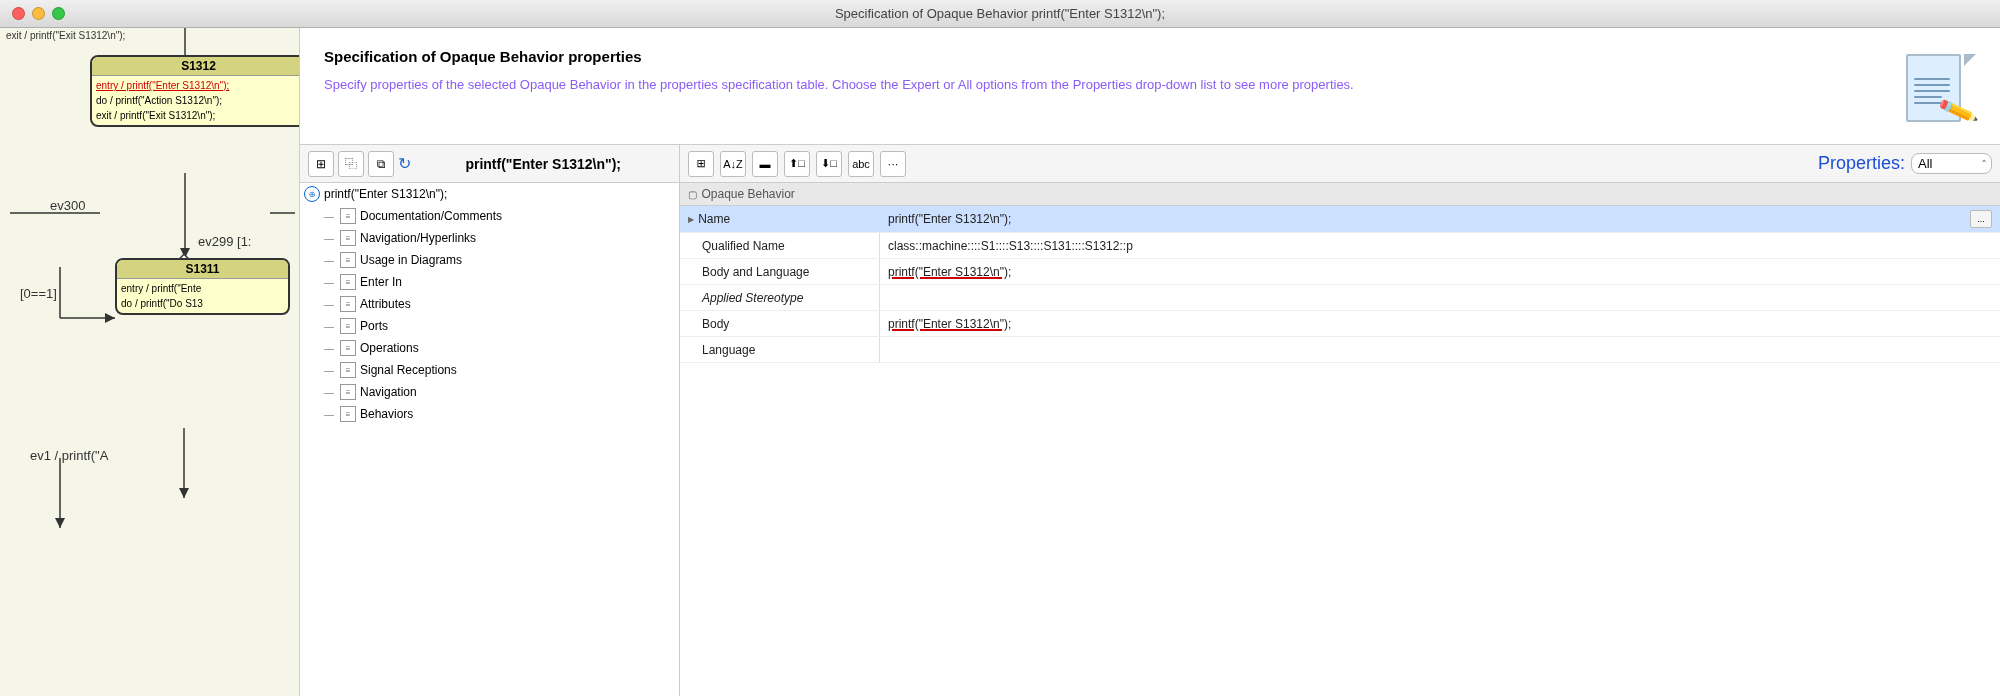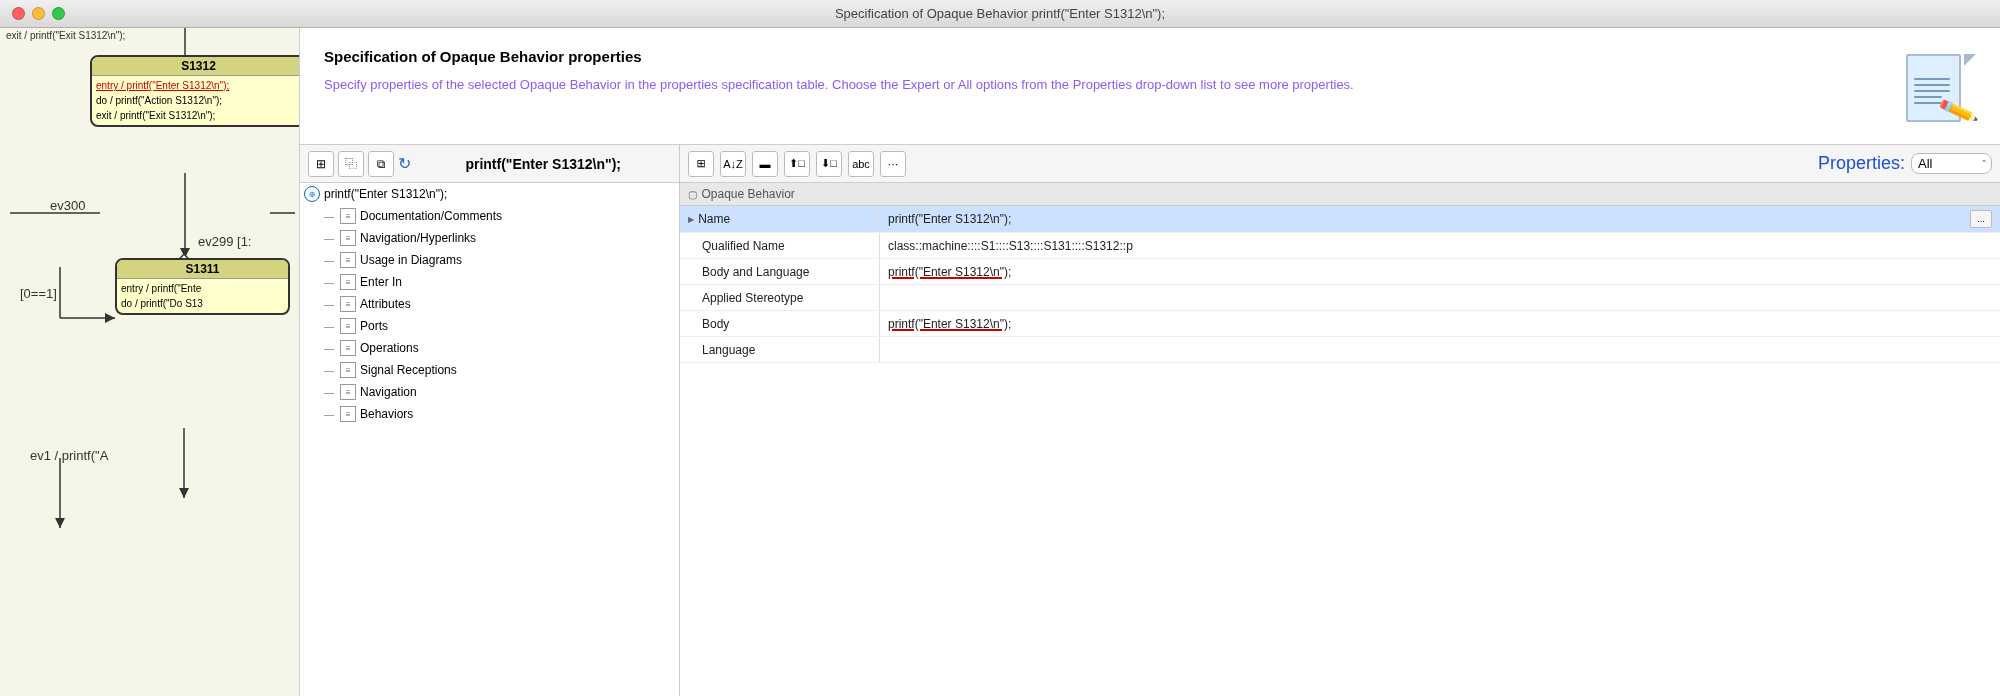--- a/index.html
+++ b/index.html
@@ -687,21 +687,21 @@
             <div class="prop-name">
               <span style="padding-left:14px;">Body and Language</span>
             </div>
             <div class="prop-value">
               <span class="prop-value-underline">printf("Enter S1312\n");</span>
             </div>
           </div>
 
           <div class="prop-row">
             <div class="prop-name">
-              <span style="padding-left:14px;">Applied Stereotype</span>
+              <span style="padding-left:14px;font-style:italic;">Applied Stereotype</span>
             </div>
             <div class="prop-value">
               <span></span>
             </div>
           </div>
 
           <div class="prop-row">
             <div class="prop-name">
               <span style="padding-left:14px;">Body</span>
             </div>

